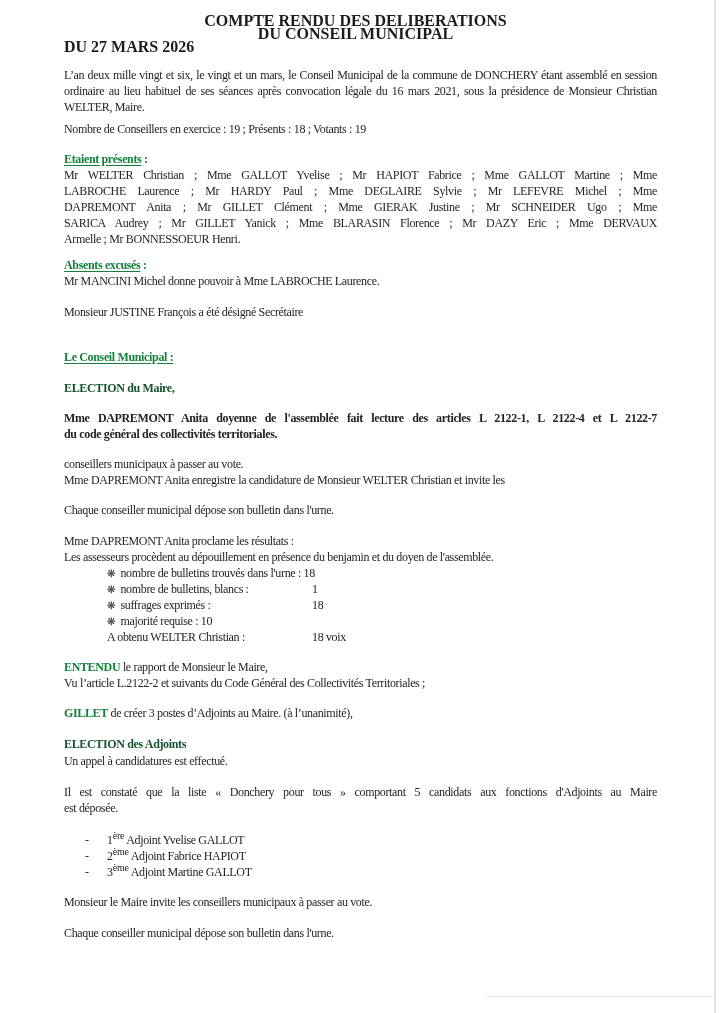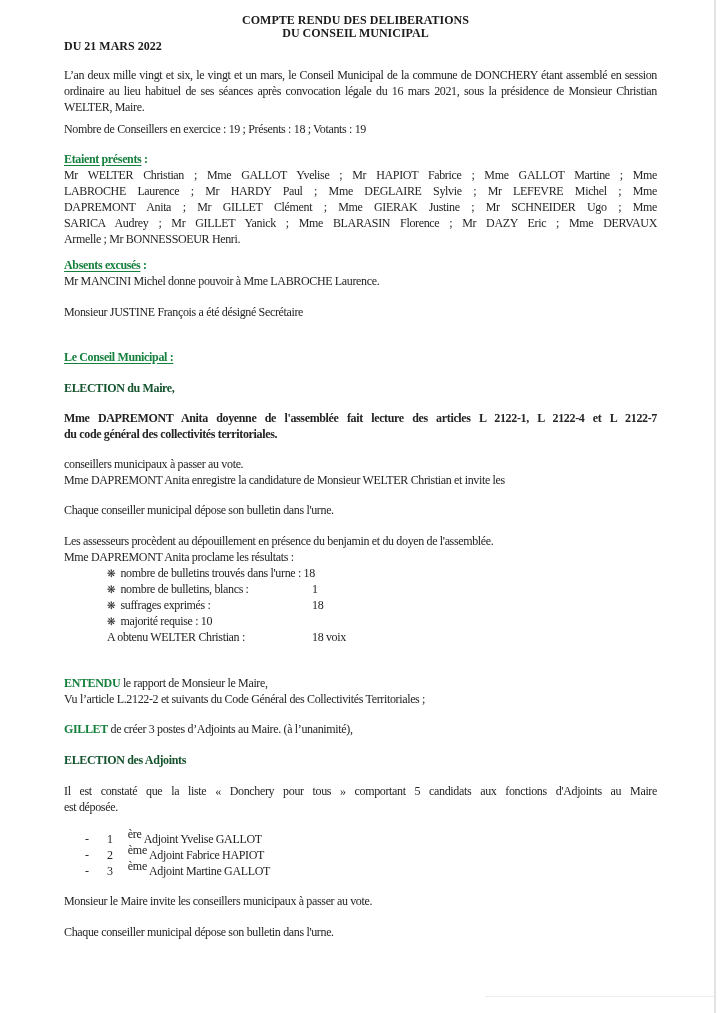--- a/index.html
+++ b/index.html
@@ -20,70 +20,70 @@
     display:flex;
     flex-direction:column;
     align-items:stretch;
     padding:0 63px 0 64px;
     box-sizing:border-box;
     width:720px;
   }
   .ln{white-space:nowrap;}
   .jpara .ln{text-align:justify;text-align-last:justify;}
   .jpara .ln.last{text-align-last:left;}
-  .title{font-weight:bold;font-size:12px;line-height:13px;letter-spacing:0;margin-top:14px;margin-right:10px;color:#1c1c1c;}
+  .title{font-weight:bold;font-size:16px;line-height:13px;letter-spacing:0;margin-top:14px;margin-right:10px;color:#1c1c1c;}
   .title .ln{text-align:center;text-align-last:center;}
   .b{font-weight:bold;color:#15803d;}
   .u{text-decoration:underline;text-underline-offset:2px;}
   .heading{font-weight:bold;color:#14532d;}
   
   .intro{margin-top:14px;}
   .counts{margin-top:6px;}
   .present-heading{margin-top:14px;}
   .present-names{margin-top:0;}
   .absent-heading{margin-top:10px;}
   .absent-body{margin-top:0;}
   .secretary{margin-top:15px;}
   .council-heading{margin-top:29px;}
   .maire-heading{margin-top:15px;}
   .doyenne{margin-top:14px;font-weight:bold;}
   .enregistre{margin-top:14px;}
   .chaque1{margin-top:14px;}
   .assesseurs{margin-top:15px;}
   .results{margin-top:0;}
-  .entendu{margin-top:30px;}
+  .entendu{margin-top:14px;}
   .decide{margin-top:14px;}
   .adjoints-heading{margin-top:15px;}
   .appel{margin-top:1px;}
   .constate{margin-top:15px;}
   .adjoint-list{margin-top:16px;}
   .invite{margin-top:14px;}
   .chaque2{margin-top:15px;}
   
   .res-row{position:relative;padding-left:43px;white-space:nowrap;}
   .res-bullet{font-family:"DejaVu Sans",sans-serif;font-size:10.5px;margin-right:5px;color:#2a2a2a;}
   .res-value{position:absolute;left:248px;top:0;}
   
   .adj-row{padding-left:21px;white-space:nowrap;}
   .adj-dash{display:inline-block;width:22px;}
-  sup{font-size:12px;line-height:0;letter-spacing:-0.2px;margin-left:15px;}
+  sup{font-size:10px;line-height:0;letter-spacing:-0.2px;}
   
   .scan-vline{position:absolute;left:714px;top:0;width:2px;height:1013px;background:#e3e3e3;}
   .scan-hline{position:absolute;left:485px;top:996px;width:229px;height:1px;background:#ededed;}
 </style>
 </head>
 <body>
 
 <div class="page">
   <div class="content">
 
     <div class="title jpara">
         <div class="ln">COMPTE RENDU DES DELIBERATIONS</div>
         <div class="ln">DU CONSEIL MUNICIPAL</div>
-        <div class="ln last">DU 21 MARS 2022</div>
+        <div class="ln last">DU 27 MARS 2026</div>
       </div>
 
     <div class="intro jpara">
         <div class="ln">L’an deux mille vingt et six, le vingt et un mars, le Conseil Municipal de la commune de DONCHERY étant assemblé en session</div>
         <div class="ln">ordinaire au lieu habituel de ses séances après convocation légale du 16 mars 2021, sous la présidence de Monsieur Christian</div>
         <div class="ln last">WELTER, Maire.</div>
       </div>
 
     <div class="counts">Nombre de Conseillers en exercice : 19 ; Présents : 18 ; Votants : 19</div>
 
@@ -111,22 +111,22 @@
       </div>
 
     <div class="enregistre">
         <div class="ln last">conseillers municipaux à passer au vote.</div>
         <div class="ln">Mme DAPREMONT Anita enregistre la candidature de Monsieur WELTER Christian et invite les</div>
       </div>
 
     <div class="chaque1">Chaque conseiller municipal dépose son bulletin dans l'urne.</div>
 
     <div class="assesseurs">
+        <div class="ln last">Mme DAPREMONT Anita proclame les résultats :</div>
         <div class="ln">Les assesseurs procèdent au dépouillement en présence du benjamin et du doyen de l'assemblée.</div>
-        <div class="ln last">Mme DAPREMONT Anita proclame les résultats :</div>
       </div>
 
     <div class="results">
       <div class="res-row">
         <span class="res-bullet">❋</span><span>nombre de bulletins trouvés dans l'urne : 18</span><span class="res-value"></span>
       </div>
       <div class="res-row">
         <span class="res-bullet">❋</span><span>nombre de bulletins, blancs :</span><span class="res-value">1</span>
       </div>
       <div class="res-row">
@@ -141,20 +141,21 @@
     </div>
 
     <div class="entendu">
       <div class="ln"><span class="b">ENTENDU</span><span> le rapport de Monsieur le Maire,</span></div>
       <div class="ln">Vu l’article L.2122-2 et suivants du Code Général des Collectivités Territoriales ;</div>
     </div>
 
     <div class="decide"><span class="b">GILLET</span><span> de créer 3 postes d’Adjoints au Maire. (à l’unanimité),</span></div>
 
     <div class="adjoints-heading heading">ELECTION des Adjoints</div>
+    <div class="appel">Un appel à candidatures est effectué.</div>
 
     <div class="constate jpara">
         <div class="ln">Il est constaté que la liste « Donchery pour tous » comportant 5 candidats aux fonctions d'Adjoints au Maire</div>
         <div class="ln last">est déposée.</div>
       </div>
 
     <div class="adjoint-list">
       <div class="adj-row">
         <span class="adj-dash">-</span><span>1</span><sup>ère</sup><span> Adjoint Yvelise GALLOT</span>
       </div>

